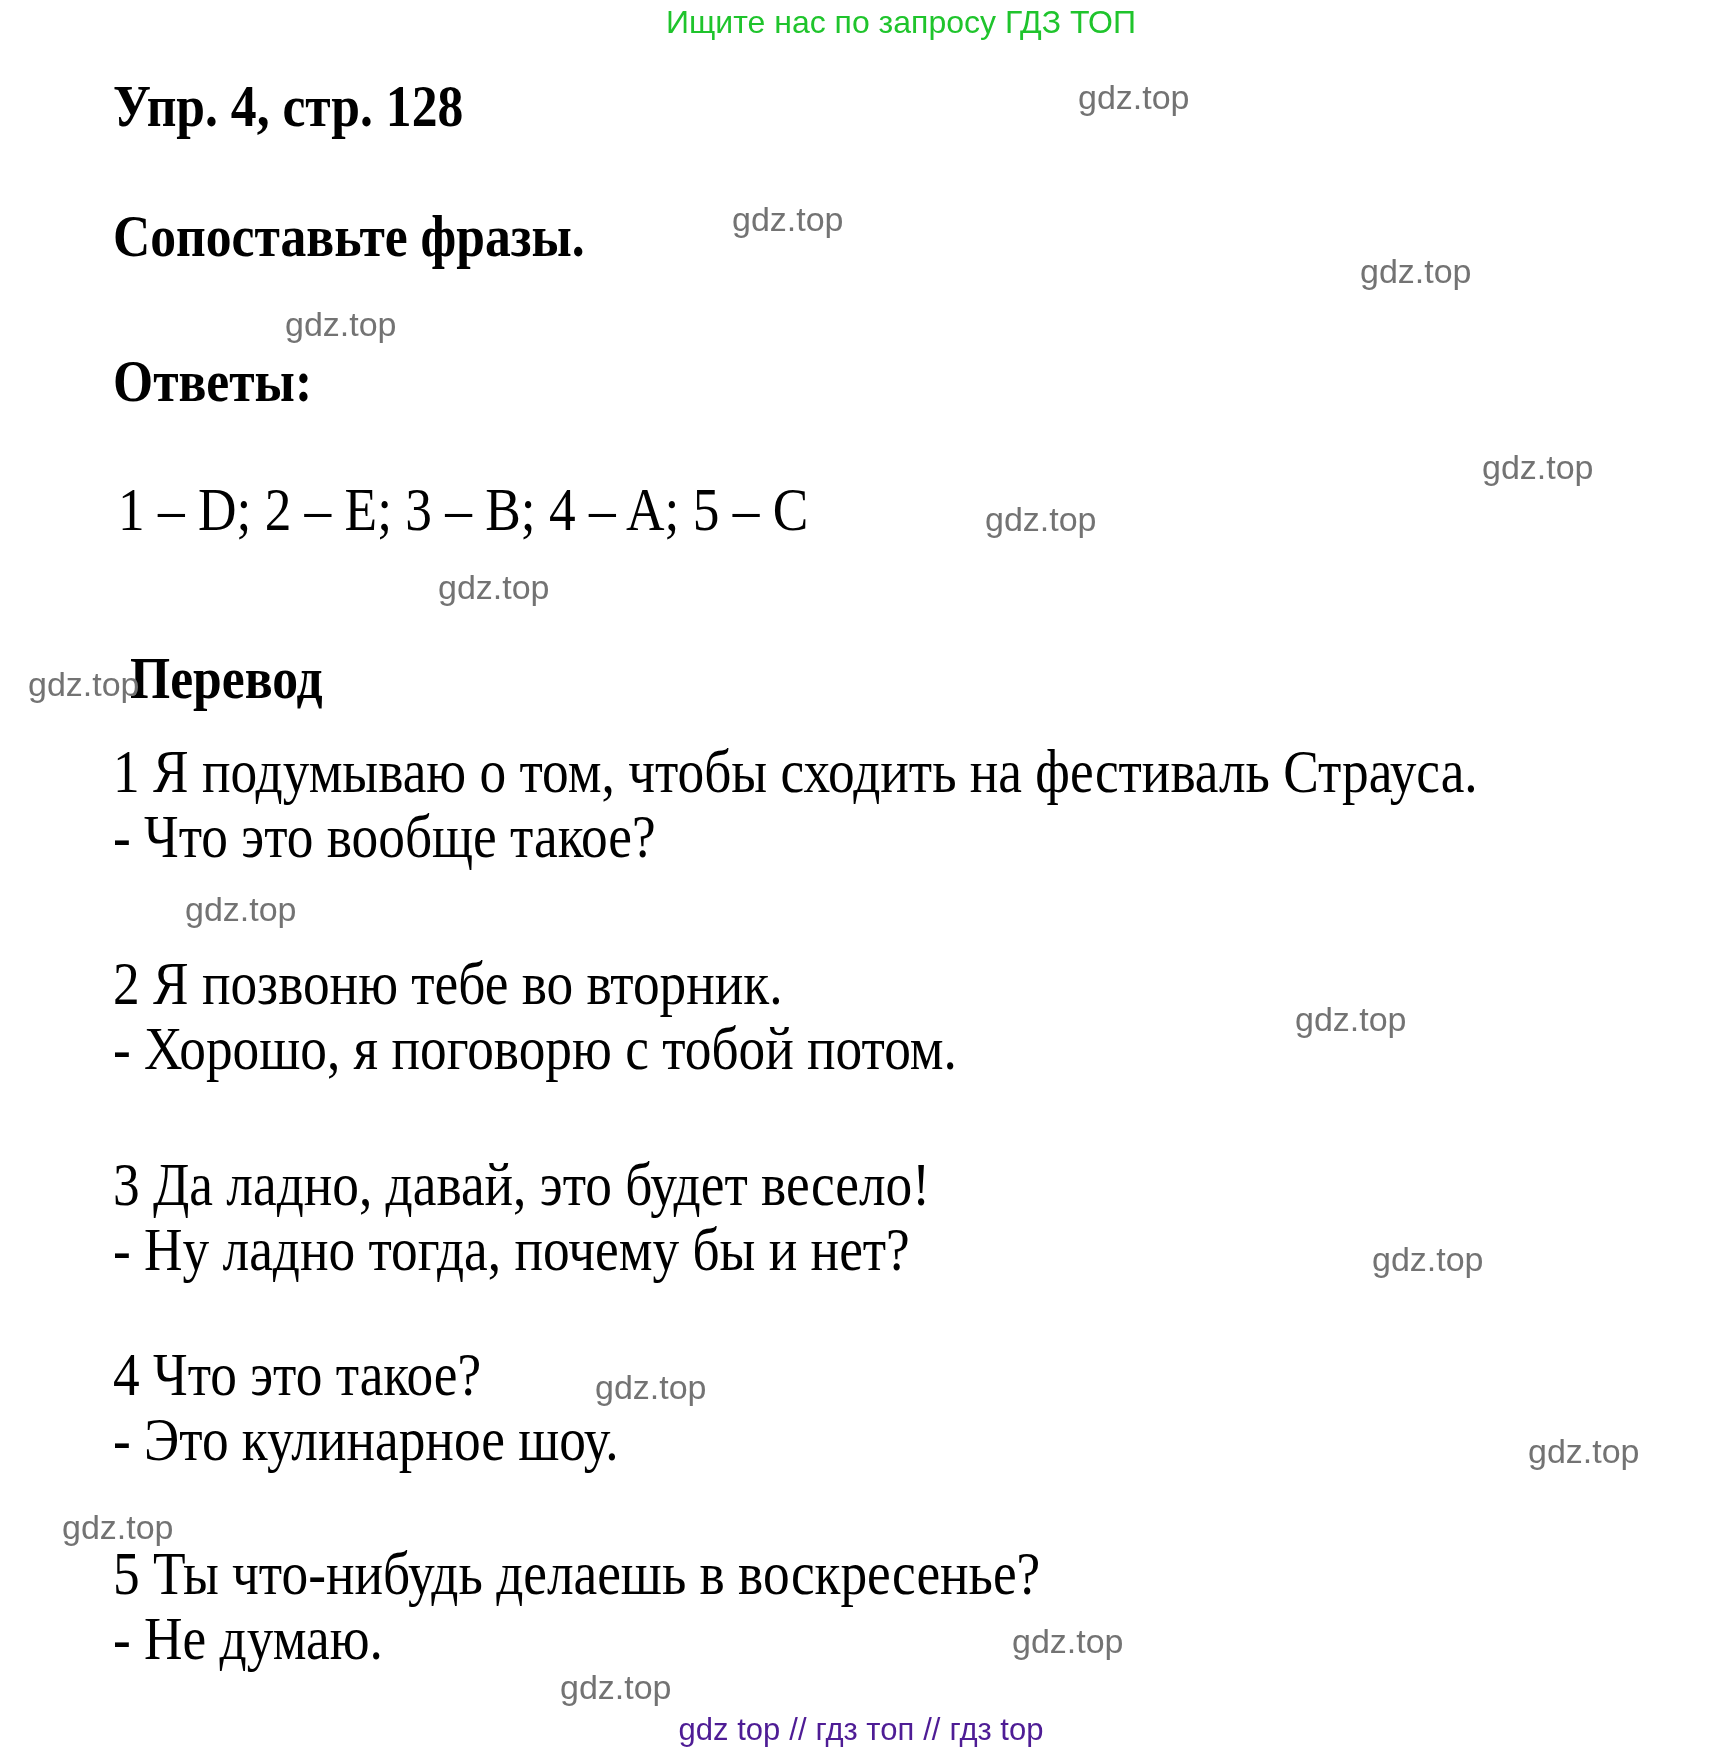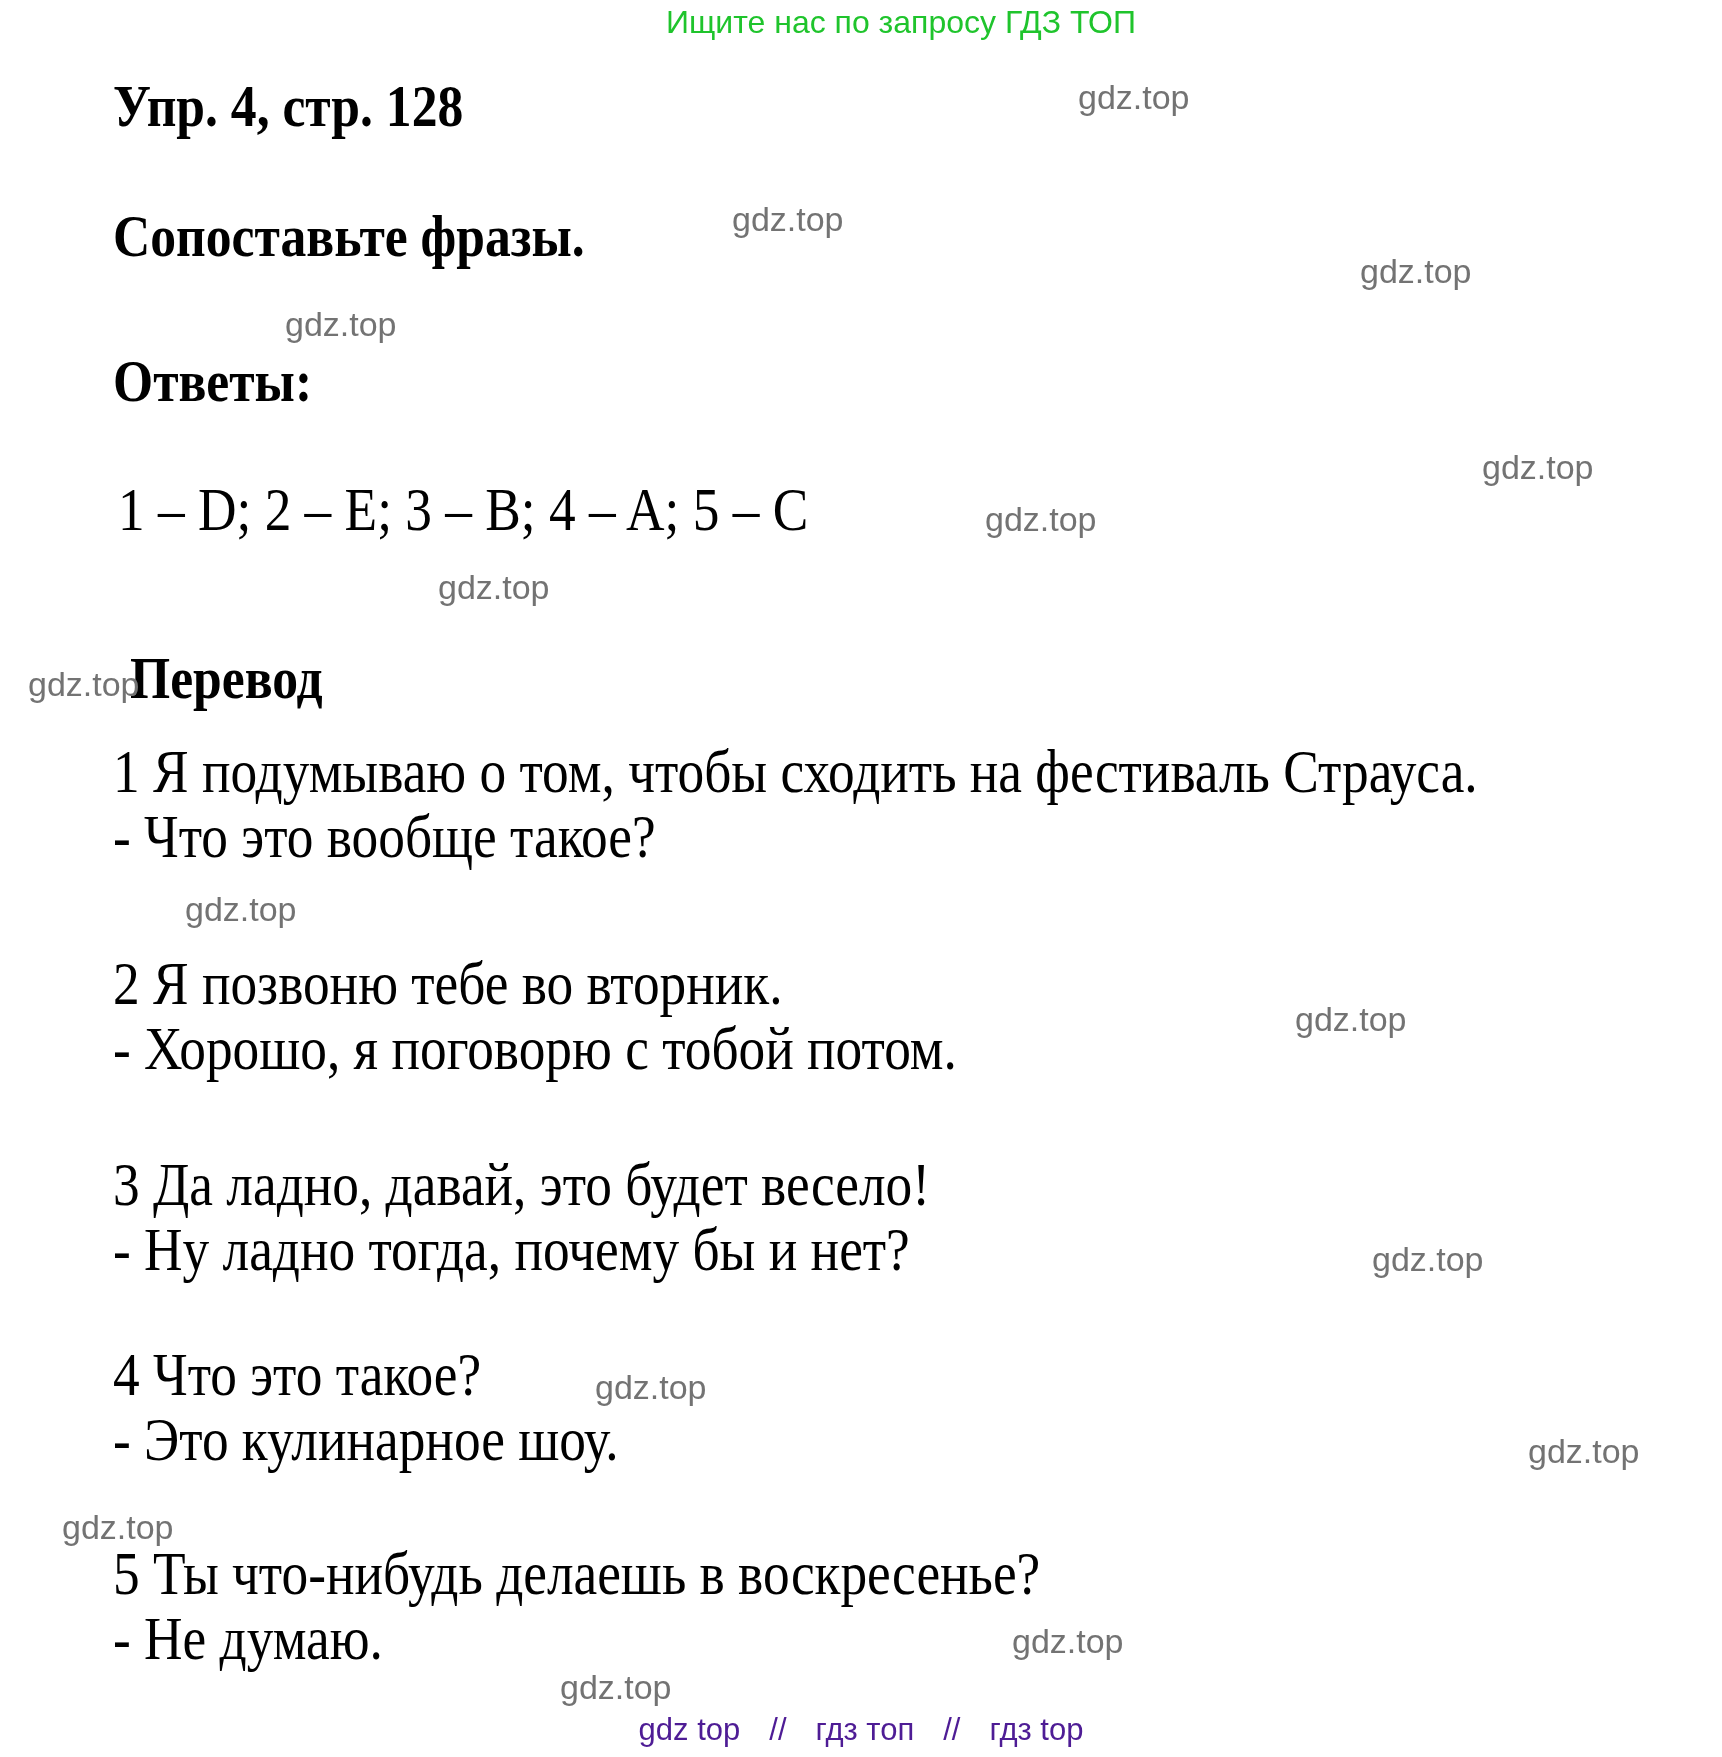--- a/index.html
+++ b/index.html
@@ -38,21 +38,21 @@
     font-family: "Liberation Sans", "DejaVu Sans", sans-serif;
     font-size: 34px;
     color: #737373;
     white-space: nowrap;
   }
   .footer {
     left: 0; top: 1712px; width: 100%;
     display: flex;
     justify-content: center;
     align-items: baseline;
-    gap: 29px;
+    gap: 9px;
     font-family: "Liberation Sans", "DejaVu Sans", sans-serif;
     font-size: 31px;
     color: #4e1c95;
   }
   .footer span { color: #4e1c95; }
 </style>
 </head>
 <body>
 
 <div class="abs promo">Ищите нас по запросу ГДЗ ТОП</div>

